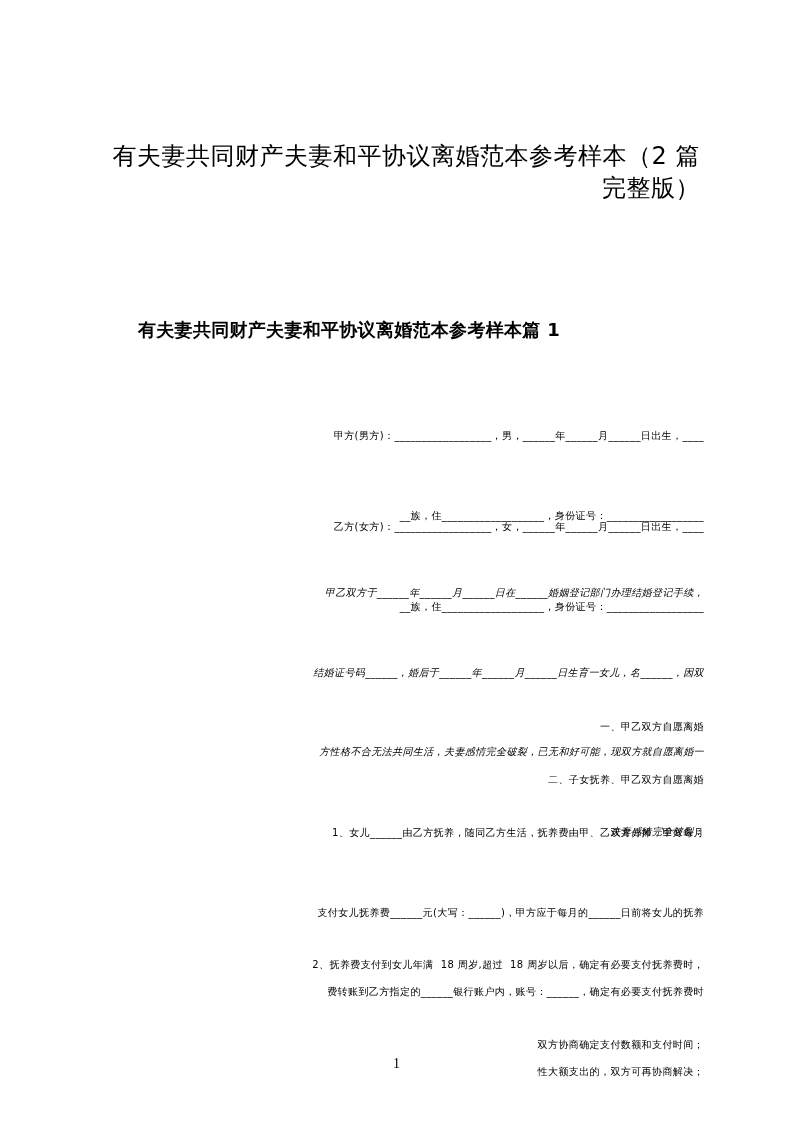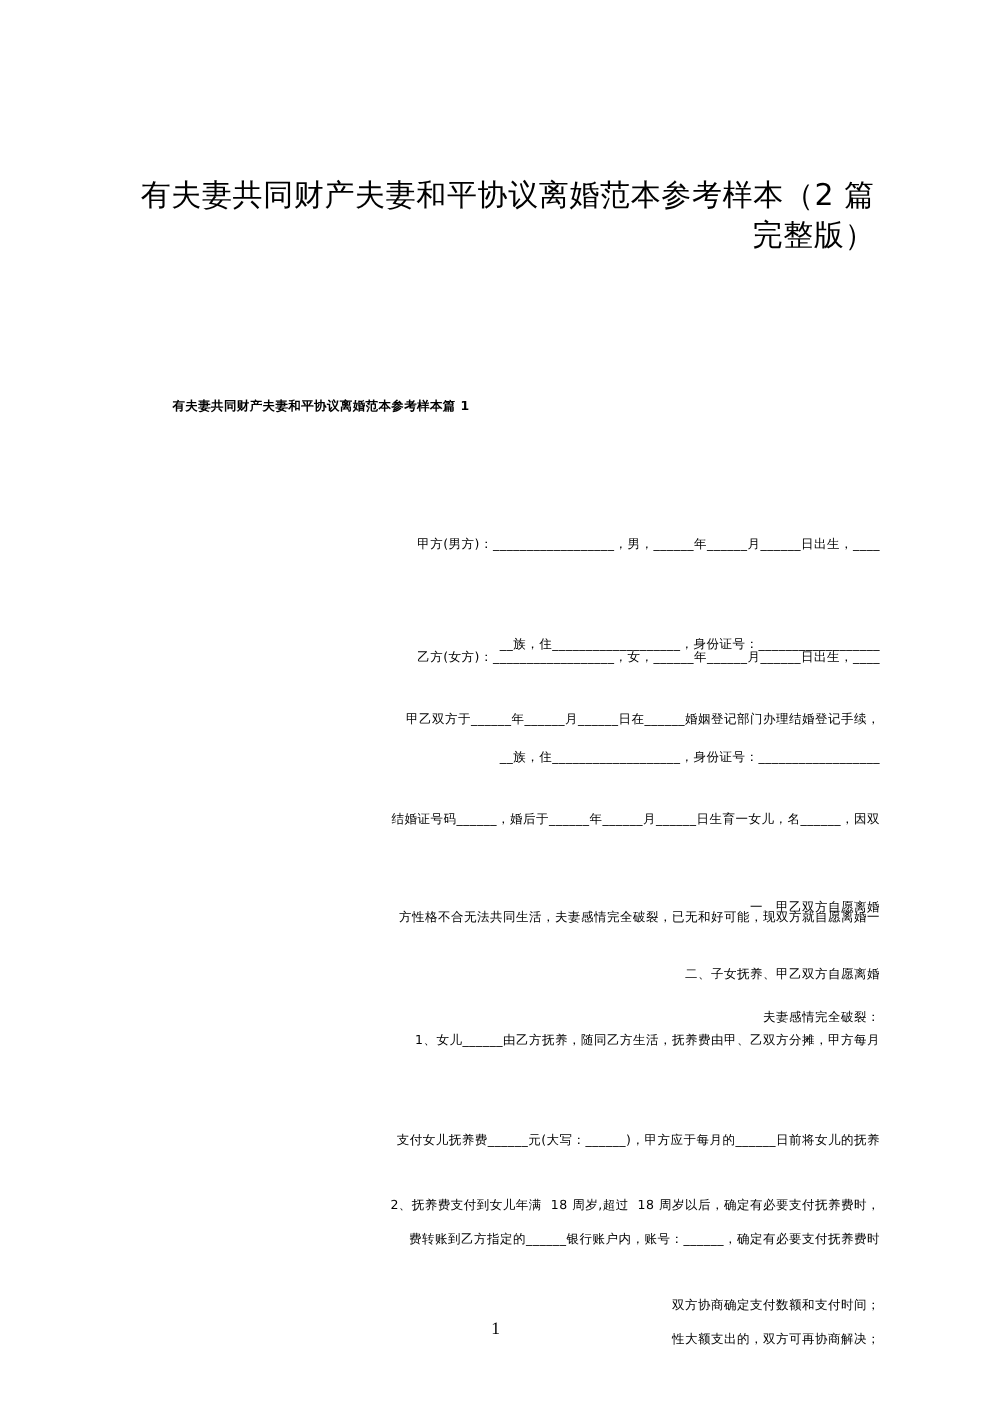--- a/index.html
+++ b/index.html
@@ -1,20 +1,20 @@
 <!DOCTYPE html>
 <html><head>
   <meta charset="utf-8">
   <style>
     html, body { margin: 0; padding: 0; background: #ffffff; }
     body { width: 793px; height: 1122px; position: relative; overflow: hidden;
            font-family: "DejaVu Sans", "Liberation Sans", sans-serif; color: #000; }
     .title { position: absolute; left: 100px; width: 600px; top: 140px; text-align: right;
              font-size: 24px; line-height: 32px; letter-spacing: 0.5px; }
-    .subtitle { position: absolute; left: 138px; top: 318px; font-size: 10px; font-weight: bold;
+    .subtitle { position: absolute; left: 138px; top: 318px; font-size: 18px; font-weight: bold;
                 letter-spacing: 0.3px; }
     .para { position: absolute; left: 104px; width: 600px; font-size: 10px; line-height: 26.5px;
             letter-spacing: 0.4px; white-space: pre; text-align: right; }
     .line { display: block; height: 26.5px; }
     .page-num { position: absolute; left: 0; width: 793px; top: 1056px; text-align: center;
                 font-family: "Liberation Serif", "DejaVu Serif", serif; font-size: 14px; }
   </style>
 </head>
 <body>
 
@@ -28,21 +28,21 @@
 <div class="para" style="top:370px;">
   <span class="line">    甲方(男方)：__________________，男，______年______月______日出生，____</span>
   <span class="line">__族，住___________________，身份证号：__________________</span>
 </div>
 
 <div class="para" style="top:461px;">
   <span class="line">    乙方(女方)：__________________，女，______年______月______日出生，____</span>
   <span class="line">__族，住___________________，身份证号：__________________</span>
 </div>
 
-<div class="para" style="top:510px;">
+<div class="para" style="top:527px;font-style:italic;">
   <span class="line">    甲乙双方于______年______月______日在______婚姻登记部门办理结婚登记手续，</span>
   <span class="line"> 结婚证号码______，婚后于______年______月______日生育一女儿，名______，因双</span>
   <span class="line"> 方性格不合无法共同生活，夫妻感情完全破裂，已无和好可能，现双方就自愿离婚一</span>
   <span class="line">夫妻感情完全破裂：</span>
 </div>
 
 <div class="para" style="top:661px;">
   <span class="line">    一、甲乙双方自愿离婚</span>
 </div>
 

